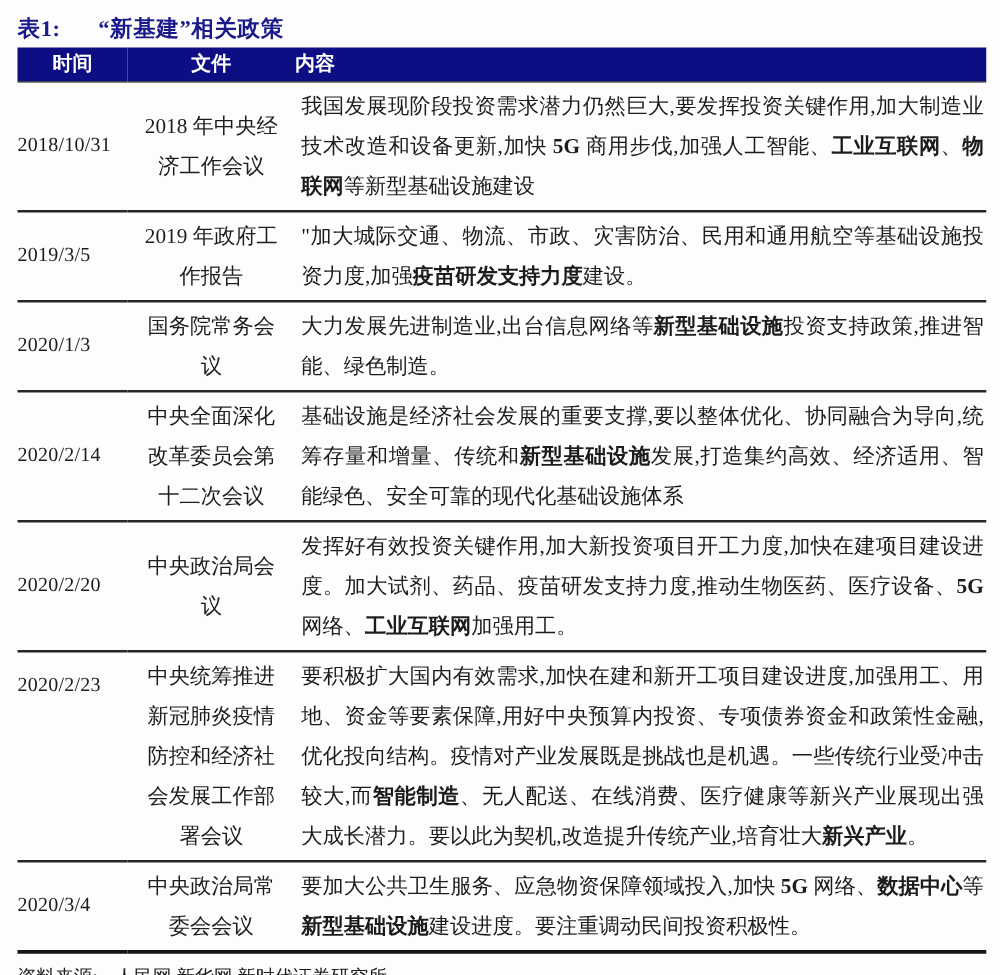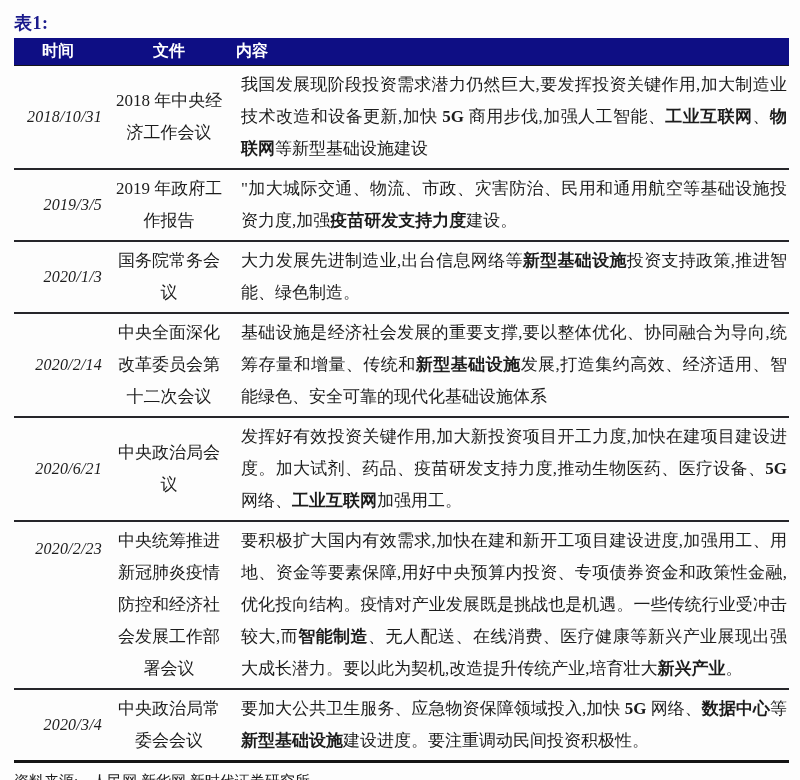--- a/index.html
+++ b/index.html
@@ -47,24 +47,23 @@
   thead th.h-content{text-align:left;}
   tbody tr{border-bottom:2px solid var(--rule);}
   tbody tr:last-child{border-bottom:3px solid #151515;}
   td{
     font-size:17px;
     line-height:32px;
     vertical-align:middle;
     padding:2px 0;
   }
   td.col-time{
-    text-align:right;
+    text-align:left;
     font-size:16px;
     letter-spacing:.2px;
-    font-style:italic;
   }
   td.col-file{
     text-align:center;
     padding:2px 10px;
   }
   td.col-content{
     text-align:justify;
     padding:3px 2px 3px 5px;
   }
   tbody tr:nth-child(6) td.col-time{
@@ -81,20 +80,21 @@
   }
   .footer-label{margin-right:14px;}
 </style>
 </head>
 <body>
 
 <div class="page">
 
   <div class="title-row">
     <span class="title-label">表1:</span>
+    <span class="title-text">“新基建”相关政策</span>
   </div>
 
   <table>
     <colgroup>
       <col class="c-time">
         <col class="c-file">
         <col class="c-content">
     </colgroup>
     <thead>
       <tr>
@@ -118,21 +118,21 @@
           <td class="col-time">2020/1/3</td>
           <td class="col-file">国务院常务会议</td>
           <td class="col-content"><span>大力发展先进制造业,出台信息网络等</span><span class="bold">新型基础设施</span><span>投资支持政策,推进智能、绿色制造。</span></td>
         </tr>
         <tr>
           <td class="col-time">2020/2/14</td>
           <td class="col-file">中央全面深化改革委员会第十二次会议</td>
           <td class="col-content"><span>基础设施是经济社会发展的重要支撑,要以整体优化、协同融合为导向,统筹存量和增量、传统和</span><span class="bold">新型基础设施</span><span>发展,打造集约高效、经济适用、智能绿色、安全可靠的现代化基础设施体系</span></td>
         </tr>
         <tr>
-          <td class="col-time">2020/6/21</td>
+          <td class="col-time">2020/2/20</td>
           <td class="col-file">中央政治局会议</td>
           <td class="col-content"><span>发挥好有效投资关键作用,加大新投资项目开工力度,加快在建项目建设进度。加大试剂、药品、疫苗研发支持力度,推动生物医药、医疗设备、</span><span class="bold">5G</span><span> 网络、</span><span class="bold">工业互联网</span><span>加强用工。</span></td>
         </tr>
         <tr>
           <td class="col-time">2020/2/23</td>
           <td class="col-file">中央统筹推进新冠肺炎疫情防控和经济社会发展工作部署会议</td>
           <td class="col-content"><span>要积极扩大国内有效需求,加快在建和新开工项目建设进度,加强用工、用地、资金等要素保障,用好中央预算内投资、专项债券资金和政策性金融,优化投向结构。疫情对产业发展既是挑战也是机遇。一些传统行业受冲击较大,而</span><span class="bold">智能制造</span><span>、无人配送、在线消费、医疗健康等新兴产业展现出强大成长潜力。要以此为契机,改造提升传统产业,培育壮大</span><span class="bold">新兴产业</span><span>。</span></td>
         </tr>
         <tr>
           <td class="col-time">2020/3/4</td>

